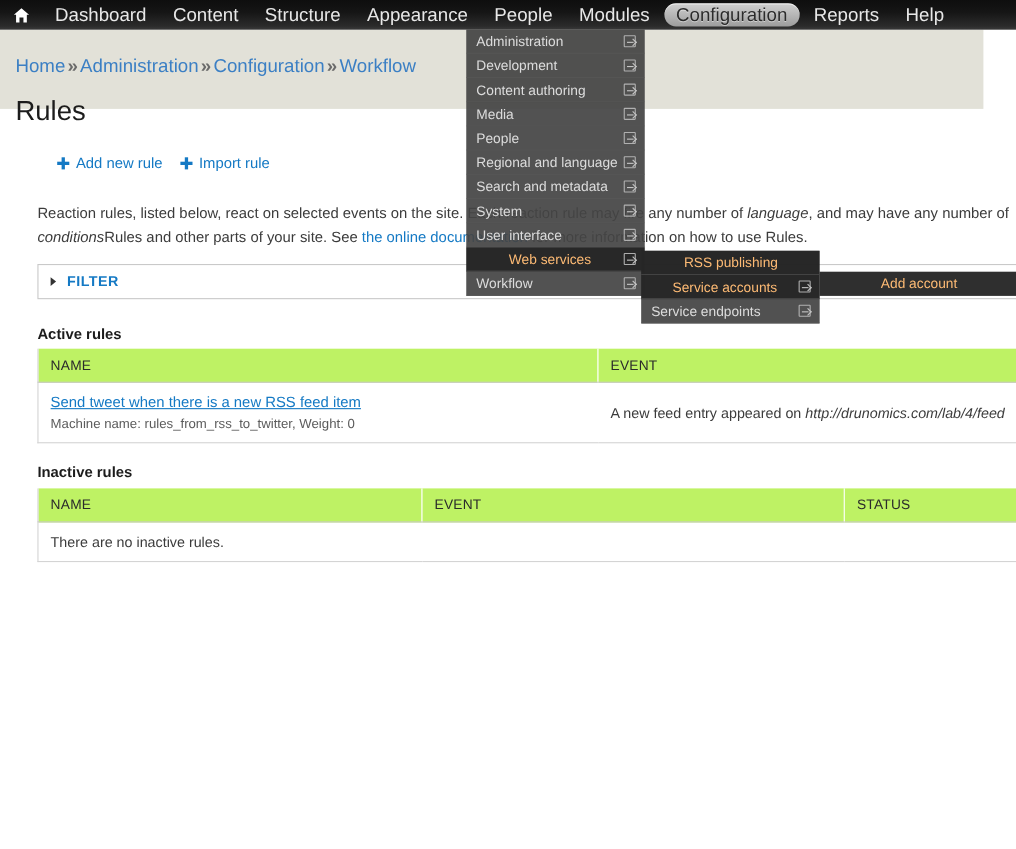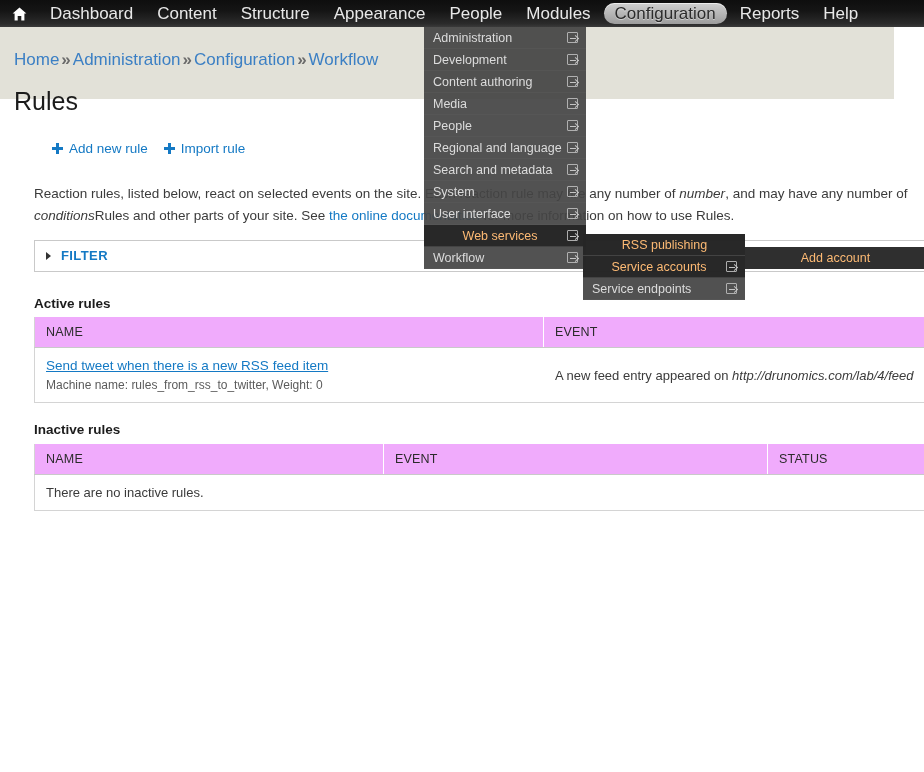--- a/index.html
+++ b/index.html
@@ -134,21 +134,21 @@
     position: absolute; left: 34px;
     border-collapse: collapse;
     width: 920px;
     background: #fff;
     font-size: 13px;
   }
   #active-table   { top: 218px; }
   #inactive-table { top: 345px; }
 
   table.rules th {
-    background: #f0abfc;
+    background: #bef264;
     text-align: left;
     font-weight: normal;
     text-transform: uppercase;
     font-size: 12.5px;
     color: #2b2b2b;
     padding: 8px 11px;
     border-right: 1px solid #ffffff;
     border-bottom: 1px solid #c9c9c9;
     height: 28px;
     letter-spacing: .2px;
@@ -207,21 +207,21 @@
   .submenu-icon::after {
     content: ""; position: absolute;
     left: 5px; top: 3px;
     width: 4px; height: 4px;
     border-top: 1px solid #cfcfcf;
     border-right: 1px solid #cfcfcf;
     transform: rotate(45deg);
   }
 
   #menu-secondary {
-    position: absolute; top: 234px; left: 583px;
+    position: absolute; top: 228px; left: 583px;
     width: 162px;
     z-index: 31;
     background: rgba(40,40,40,0.82);
   }
   #menu-tertiary {
     position: absolute; top: 247px; left: 745px;
     width: 179px;
     z-index: 32;
   }
   #menu-tertiary .menu-item {
@@ -263,21 +263,21 @@
       <span class="plus-icon"></span>
       <span>Add new rule</span>
     </div>
     <div class="action-link">
       <span class="plus-icon"></span>
       <span>Import rule</span>
     </div>
   </div>
 
   <div id="intro">
-    <span>Reaction rules, listed below, react on selected events on the site. Each reaction rule may fire any number of </span><em>number</em><span>, and may have any number of </span><em>conditions</em><span>Rules and other parts of your site. See </span><a href="#">the online documentation</a><span> for more information on how to use Rules.</span>
+    <span>Reaction rules, listed below, react on selected events on the site. Each reaction rule may fire any number of </span><em>language</em><span>, and may have any number of </span><em>conditions</em><span>Rules and other parts of your site. See </span><a href="#">the online documentation</a><span> for more information on how to use Rules.</span>
   </div>
 
   <div id="filter-box">
     <span id="filter-arrow"></span>
     <span id="filter-label">FILTER</span>
   </div>
 
   <div class="section-title" id="active-title">Active rules</div>
   <table class="rules" id="active-table">
     <thead>

